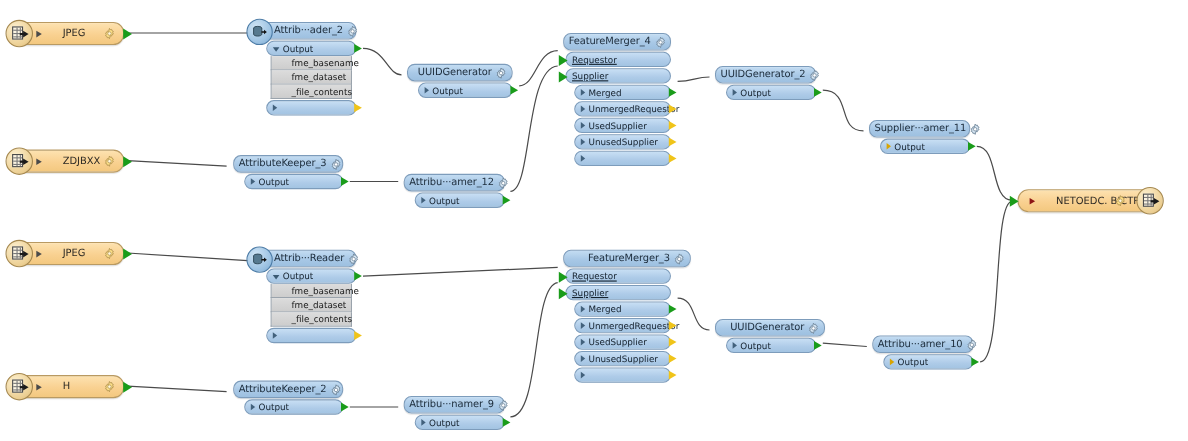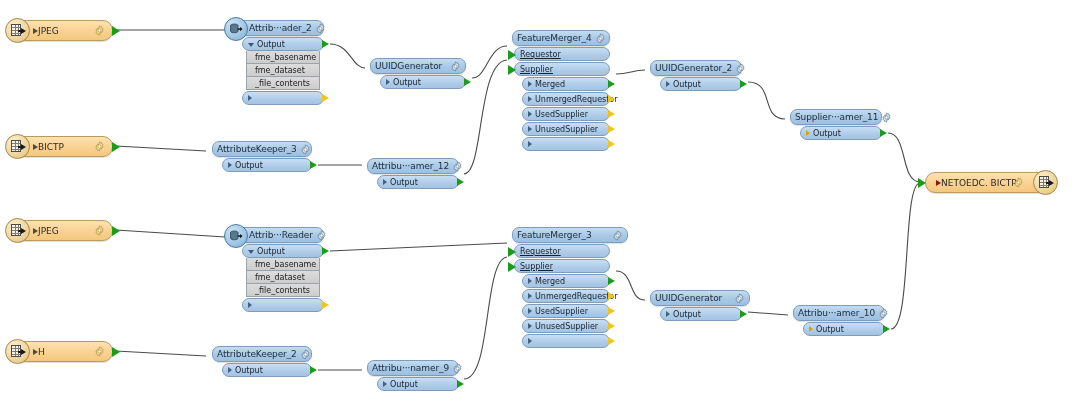--- a/index.html
+++ b/index.html
@@ -53,21 +53,21 @@
     position: absolute; top: 0; bottom: 0; width: 1px; background: #7a7a7a;
   }
   .ft .gridglyph .arr {
     position: absolute; right: -2px; top: 4px; width: 0; height: 0;
     border-top: 3px solid transparent; border-bottom: 3px solid transparent;
     border-left: 5px solid #1a1a1a;
   }
   .ft .gridglyph .stem {
     position: absolute; right: 1px; top: 6px; width: 5px; height: 2px; background: #1a1a1a;
   }
-  .ft .ft-label { display: flex; align-items: center; gap: 0; }
+  .ft .ft-label { display: flex; align-items: center; gap: 19px; }
   .ft.reader .ft-label { margin-left: 24px; }
   .ft.writer .ft-label { margin-left: 10px; }
   .tri-red {
     width: 0; height: 0; border-top: 3.5px solid transparent;
     border-bottom: 3.5px solid transparent; border-left: 5px solid #8d1515;
   }
   .tri-dark {
     width: 0; height: 0; border-top: 3.5px solid transparent;
     border-bottom: 3.5px solid transparent; border-left: 5px solid #4a4a4a;
   }
@@ -86,21 +86,21 @@
     height: 16px;
     border: 1px solid #7d9cbb;
     border-radius: 7px;
     background: linear-gradient(180deg,#c3dcf2 0%, #a8c8e6 55%, #9dc0e0 100%);
     display: flex; align-items: center;
     font-size: 9px; color: #1b2b3a;
     padding: 0 4px;
     white-space: nowrap;
     box-shadow: 0 1px 1px rgba(0,0,0,.12);
   }
-  .tf .head .title { flex: 1; letter-spacing: -0.1px; }
+  .tf .head .title { flex: 1; letter-spacing: -0.1px; text-align: right; }
   .tf .head .gear { margin-left: 3px; }
   .tf .port {
     position: relative;
     height: 14px;
     margin-left: 10px;
     border: 1px solid #7d9cbb;
     border-radius: 7px;
     background: linear-gradient(180deg,#c8dff4 0%, #aecbe8 60%, #a3c4e2 100%);
     display: flex; align-items: center;
     font-size: 8px; color: #15222e;
@@ -119,21 +119,21 @@
     border-top: 4px solid #3b5a74; border-bottom: 0;
     margin-right: 3px; margin-top: 1px;
   }
   .tf .attrrow {
     height: 13px; margin-left: 14px;
     border: 1px solid #9aa3ac;
     border-top: none;
     background: linear-gradient(180deg,#dcdcdc 0%, #cdcdcd 100%);
     display: flex; align-items: center;
     font-size: 8px; color: #1a1a1a;
-    padding-left: 8px; white-space: nowrap;
+    padding-left: 18px; white-space: nowrap;
   }
 
   
   .pin-arrow {
     position: absolute; width: 0; height: 0;
     border-top: 5px solid transparent; border-bottom: 5px solid transparent;
     border-left: 8px solid #1a9c1a;
   }
   .pout-arrow {
     position: absolute; width: 0; height: 0;
@@ -209,21 +209,21 @@
               <i></i>
               <span class="vl" style="left:3px"></span>
               <span class="vl" style="left:6px"></span>
             </span>
             <span class="stem"></span>
             <span class="arr"></span>
           </span>
         </span>
         <span class="ft-label">
           <span class="tri-dark"></span>
-          <span>BICTP</span>
+          <span>ZDJBXX</span>
         </span>
         <span class="gear">
           <svg width="11" height="11" viewBox="0 0 16 16">
             <path d="M8 1.2l1 1.7 1.9-.4.5 1.9 1.8.8-1 1.7 1 1.7-1.8.8-.5 1.9-1.9-.4L8 14.8 7 13.1l-1.9.4-.5-1.9-1.8-.8 1-1.7-1-1.7 1.8-.8.5-1.9 1.9.4z" fill="#fde08a" stroke="#b0924f" stroke-width="1.1" stroke-linejoin="round"></path>
             <circle cx="8" cy="8" r="2.3" fill="#fff8e0" stroke="#b0924f" stroke-width="1"></circle>
           </svg>
         </span>
         <span class="pout-arrow" style="left:103px;top:5px"></span>
       </div>
       <div class="ft reader" style="left:8px;top:220px;width:105px">

